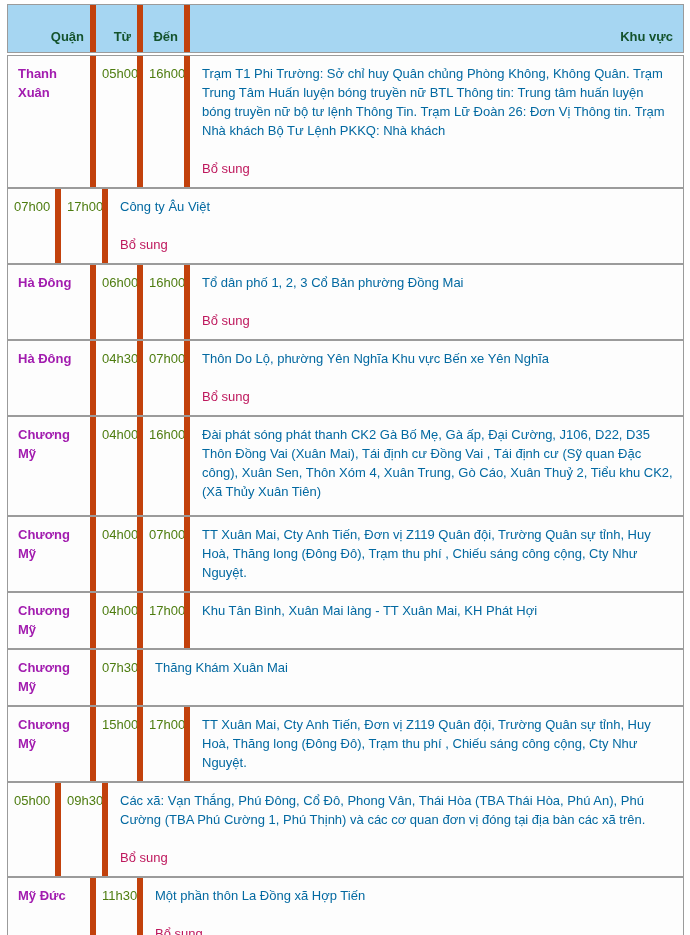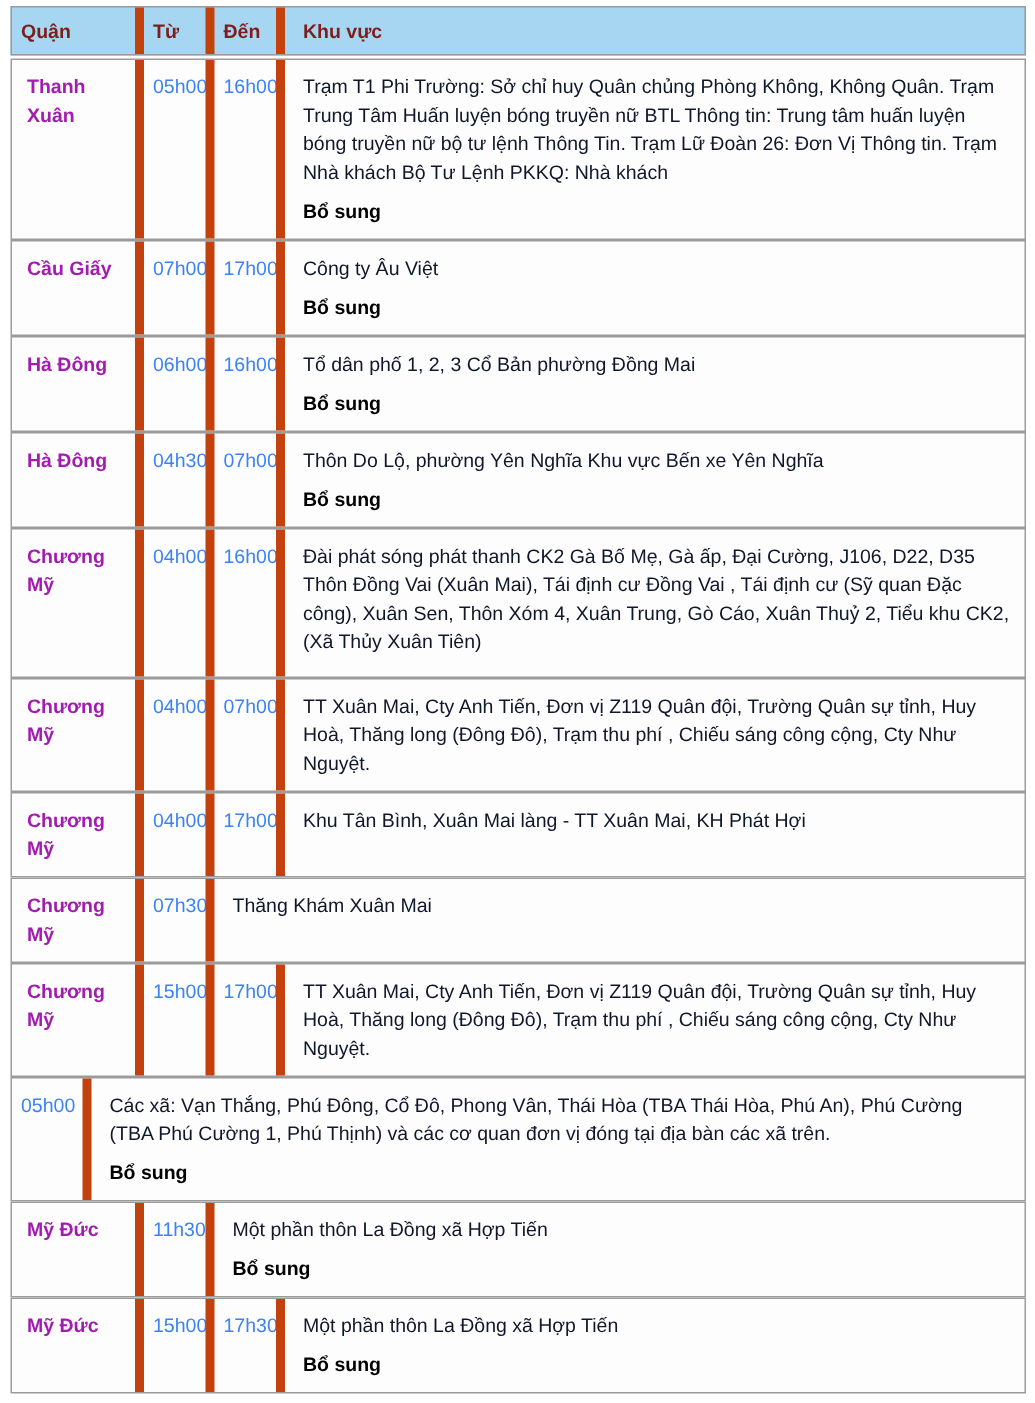--- a/index.html
+++ b/index.html
@@ -21,36 +21,36 @@
   .row.header {
     background: #a6d6f2;
     margin-bottom: 2px;
   }
   .cell {
     padding: 8px 6px 9px 6px;
     line-height: 19px;
   }
   .cell + .cell { border-left: 6px solid #c2410c; }
   .c-district { width: 82px; flex: 0 0 82px; padding-left: 10px; font-weight: bold; color: #a21caf; }
-  .c-from, .c-to { width: 47px; flex: 0 0 47px; text-align: center; color: #3b82f6; }
+  .c-from, .c-to { width: 47px; flex: 0 0 47px; text-align: center; color: #4d7c0f; }
   .c-area { flex: 1 1 auto; padding-left: 12px; padding-right: 10px; }
   .header .cell {
     font-weight: bold;
-    color: #7f1d1d;
-    text-align: left;
-    padding-top: 6px;
+    color: #14532d;
+    text-align: right;
+    padding-top: 22px;
     padding-bottom: 6px;
   }
   .header .c-district { padding-left: 6px; }
-  .area-text { color: #0f172a; }
+  .area-text { color: #0369a1; }
   .bo-sung {
     display: inline-block;
-    margin-top: 7px;
-    color: #000000;
-    font-weight: bold;
+    margin-top: 19px;
+    color: #be185d;
+    font-weight: normal;
     text-decoration: none;
     cursor: pointer;
   }
   
   #rows .row:nth-child(5) { min-height: 100px; }
   #rows .row:nth-child(6) { min-height: 62px; }
 </style>
 </head>
 <body>
 
@@ -66,21 +66,20 @@
     <div class="cell c-district">Thanh Xuân</div>
     <div class="cell c-from">05h00</div>
     <div class="cell c-to">16h00</div>
     <div class="cell c-area">
       <div class="area-text">Trạm T1 Phi Trường: Sở chỉ huy Quân chủng Phòng Không, Không Quân. Trạm Trung Tâm Huấn luyện bóng truyền nữ BTL Thông tin: Trung tâm huấn luyện bóng truyền nữ bộ tư lệnh Thông Tin. Trạm Lữ Đoàn 26: Đơn Vị Thông tin. Trạm Nhà khách Bộ Tư Lệnh PKKQ: Nhà khách</div>
       <a class="bo-sung" href="#">Bổ sung</a>
     </div>
   </div>
 
   <div class="row body">
-    <div class="cell c-district">Cầu Giấy</div>
     <div class="cell c-from">07h00</div>
     <div class="cell c-to">17h00</div>
     <div class="cell c-area">
       <div class="area-text">Công ty Âu Việt</div>
       <a class="bo-sung" href="#">Bổ sung</a>
     </div>
   </div>
 
   <div class="row body">
     <div class="cell c-district">Hà Đông</div>
@@ -146,20 +145,21 @@
     <div class="cell c-from">15h00</div>
     <div class="cell c-to">17h00</div>
     <div class="cell c-area">
       <div class="area-text">TT Xuân Mai, Cty Anh Tiến, Đơn vị Z119 Quân đội, Trường Quân sự tỉnh, Huy Hoà, Thăng long (Đông Đô), Trạm thu phí , Chiếu sáng công cộng, Cty Như Nguyệt.</div>
 
     </div>
   </div>
 
   <div class="row body">
     <div class="cell c-from">05h00</div>
+    <div class="cell c-to">09h30</div>
     <div class="cell c-area">
       <div class="area-text">Các xã: Vạn Thắng, Phú Đông, Cổ Đô, Phong Vân, Thái Hòa (TBA Thái Hòa, Phú An), Phú Cường (TBA Phú Cường 1, Phú Thịnh) và các cơ quan đơn vị đóng tại địa bàn các xã trên.</div>
       <a class="bo-sung" href="#">Bổ sung</a>
     </div>
   </div>
 
   <div class="row body">
     <div class="cell c-district">Mỹ Đức</div>
     <div class="cell c-to">11h30</div>
     <div class="cell c-area">

